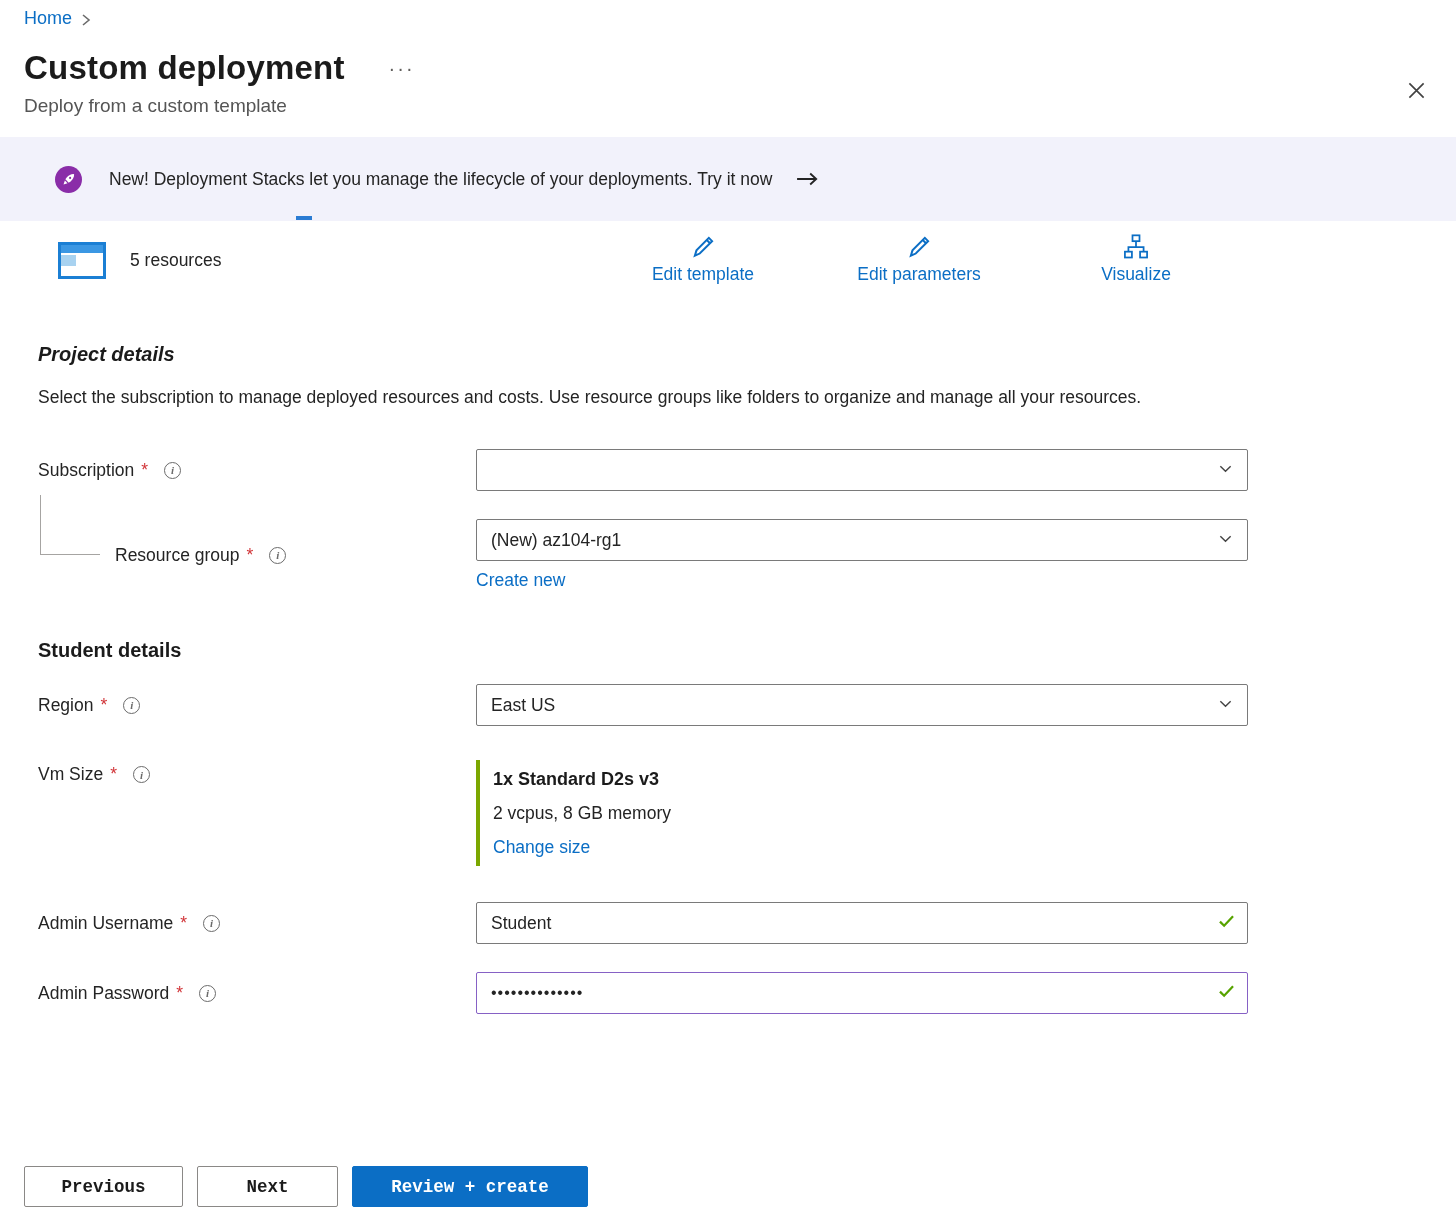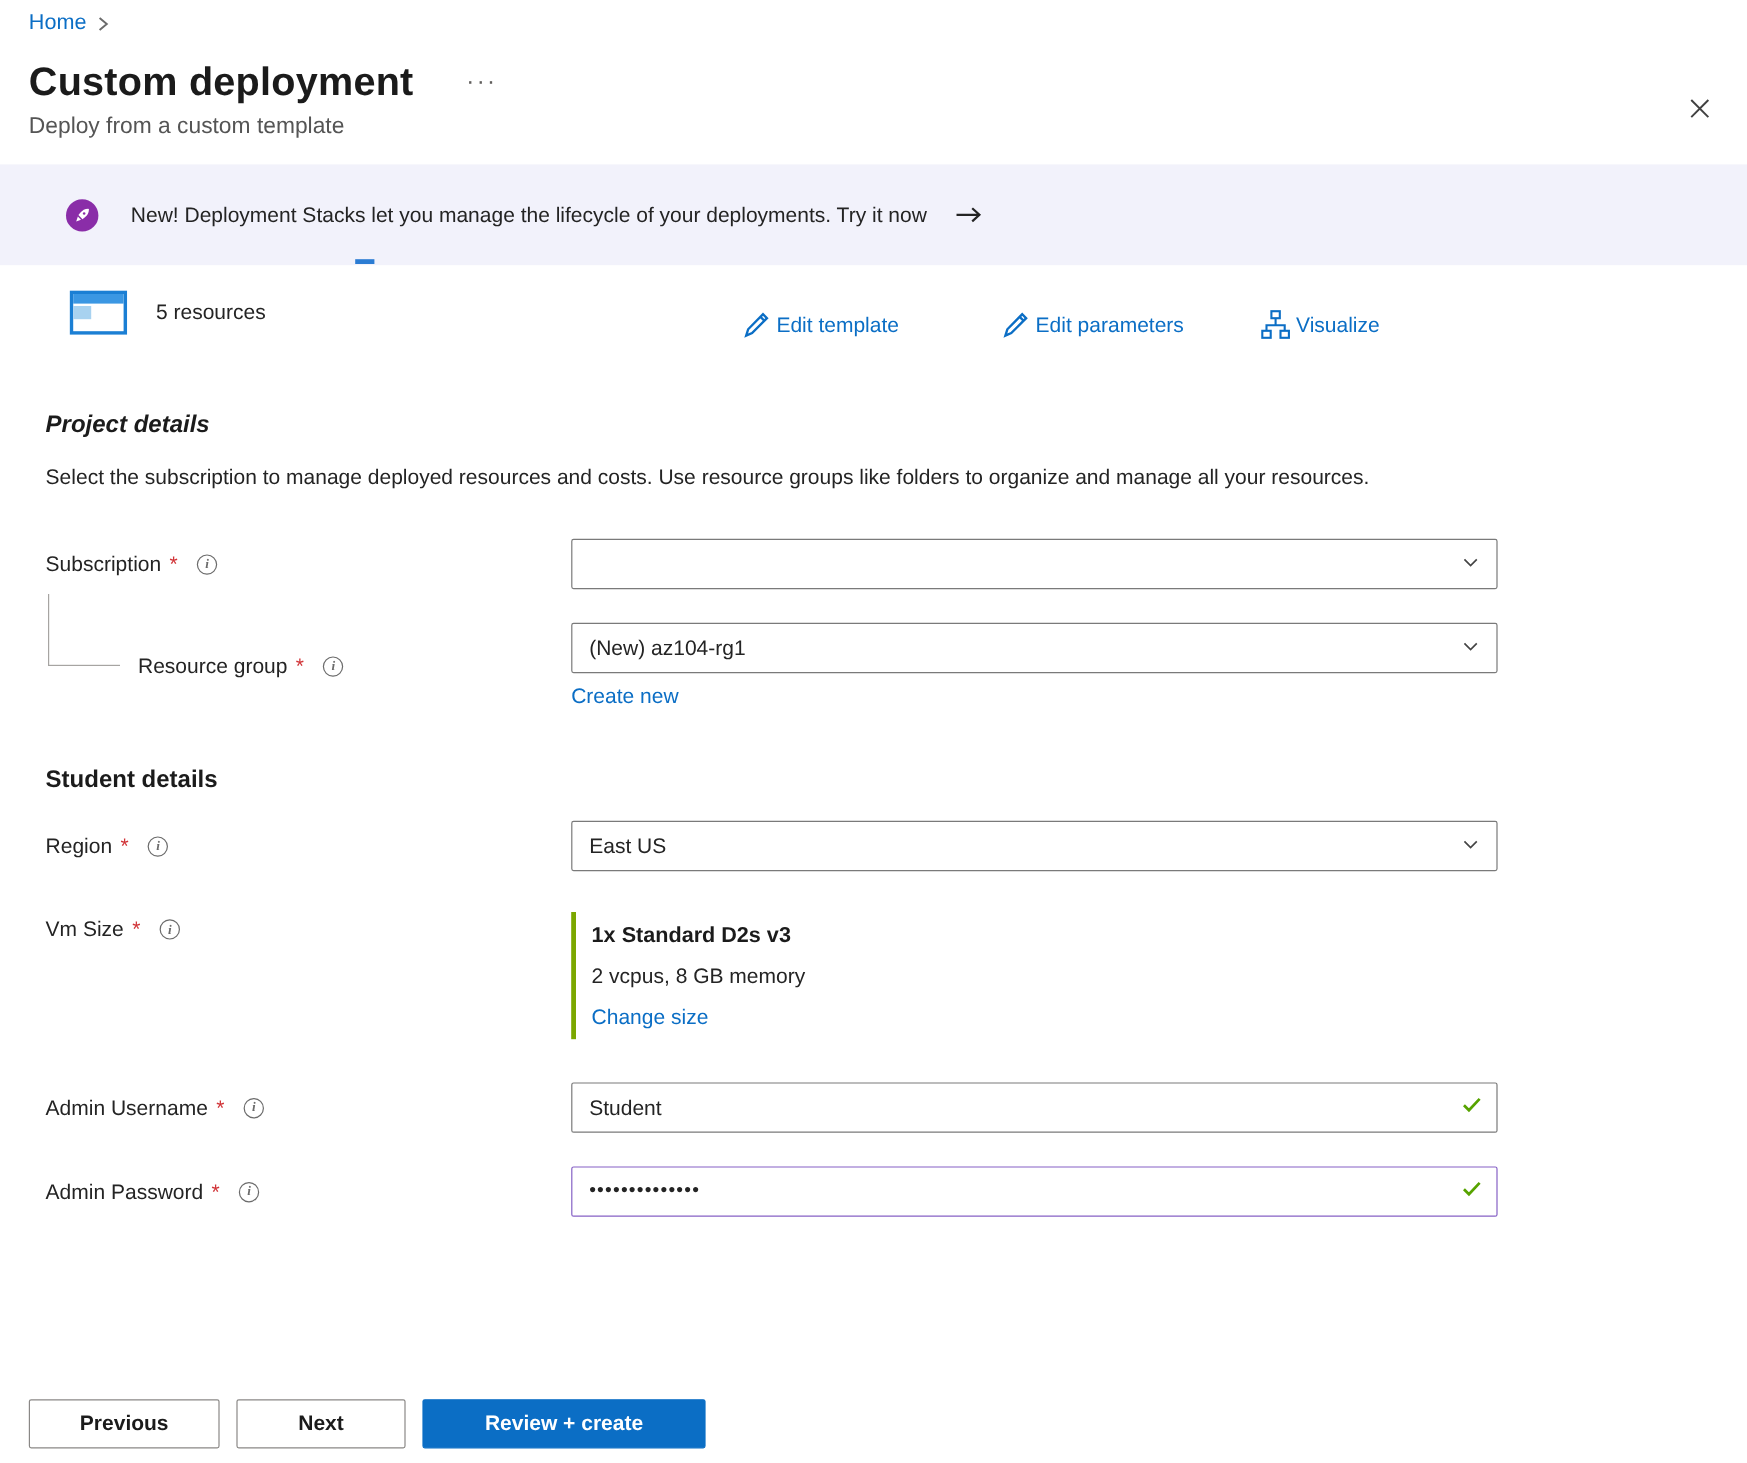--- a/index.html
+++ b/index.html
@@ -36,21 +36,21 @@
     display: flex; align-items: center; justify-content: center; flex: 0 0 auto;
   }
   .banner-text { font-size: 17.5px; color: #242424; margin-left: 13px; }
   .banner-arrow { margin-left: 10px; display: inline-flex; vertical-align: middle; cursor: pointer; }
 
   
   .template-bar { position: relative; height: 64px; margin-top: 4px; padding-left: 34px; }
   .clipped-fragment { position: absolute; left: 296px; top: -9px; width: 16px; height: 4px; background: #2b7cd3; }
   .resource-info { position: absolute; left: 58px; bottom: 10px; display: flex; align-items: center; gap: 24px; }
   .resource-count { font-size: 17.5px; color: #242424; }
-  .tb-action { position: absolute; bottom: 4px; display: flex; flex-direction: row; align-items: center; gap: 3px; cursor: pointer; }
+  .tb-action { position: absolute; bottom: 4px; display: flex; flex-direction: column; align-items: center; gap: 3px; cursor: pointer; }
   .tb-action .tb-label { font-size: 17.5px; color: #0b6ec5; }
   .action-edit-template { left: 616px; width: 174px; }
   .action-edit-parameters { left: 832px; width: 174px; }
   .action-visualize { left: 1049px; width: 174px; }
 
   
   .content { padding: 0 24px 0 38px; }
   .section-heading { font-size: 20px; font-weight: 700; color: #1b1b1b; }
   .heading-project { margin-top: 54px; font-style: italic; }
   .section-desc { margin-top: 16px; font-size: 17.5px; line-height: 31px; max-width: 1150px; color: #242424; }
@@ -100,21 +100,21 @@
   .vm-size-specs { font-size: 17.5px; line-height: 34px; color: #242424; }
   .vm-size-change { font-size: 17.5px; line-height: 34px; display: inline-block; }
   .row-username { margin-top: 36px; }
   .row-password { margin-top: 28px; }
 
   
   .footer { position: absolute; left: 24px; bottom: 12px; display: flex; gap: 14px; }
   .btn {
     height: 41px; border-radius: 2px; font-size: 17.5px; font-weight: 600;
     display: flex; align-items: center; justify-content: center; cursor: pointer;
-    font-family: Liberation Sans, sans-serif; background: #fff; border: 1px solid #8a8886; color: #1b1b1b;
+    font-family: Liberation Mono, monospace; background: #fff; border: 1px solid #8a8886; color: #1b1b1b;
   }
   .btn-previous { width: 159px; }
   .btn-next { width: 141px; }
   .btn-primary { width: 236px; background: #0b6ec5; border: 1px solid #0b6ec5; color: #fff; font-weight: 700; }
 </style>
 </head>
 <body>
 
 <div class="breadcrumb">
   <span class="crumb">Home</span>

